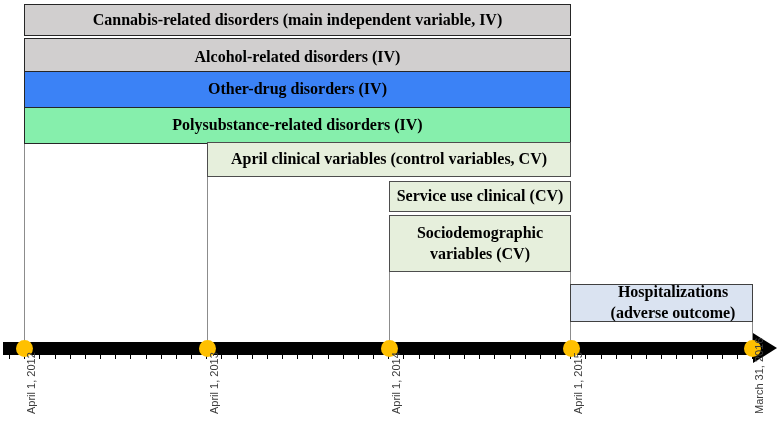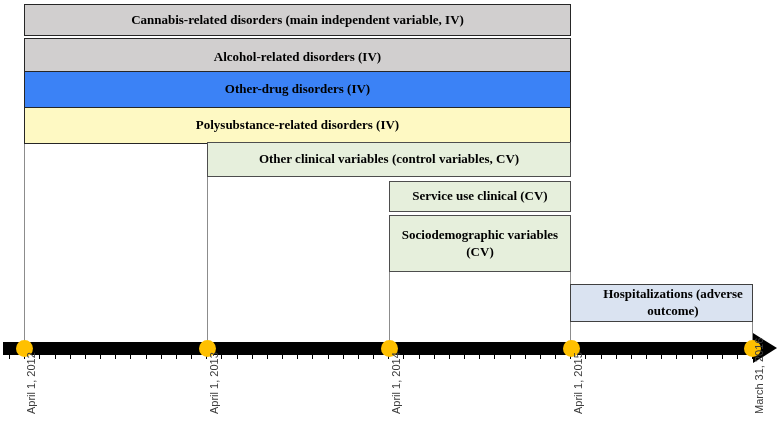--- a/index.html
+++ b/index.html
@@ -14,21 +14,21 @@
 
   
   .bar {
     position: absolute;
     box-sizing: border-box;
     display: flex;
     align-items: center;
     justify-content: center;
     text-align: center;
     font-weight: bold;
-    font-size: 13px;
+    font-size: 16px;
     line-height: 1.3;
     color: #000000;
     padding: 0 6px;
   }
   .bar.gray  { border: 1.5px solid #262626; }
   .bar.green { border: 1.5px solid #4d4d4d; }
   .bar.blue  { border: 1.5px solid #404040; }
 
   .b0 { left: 24px;  top: 4px;   width: 547px; height: 32px; }
   .b1 { left: 24px;  top: 38px; width: 547px; height: 38px; }
@@ -114,22 +114,22 @@
 
   <span class="conn c0"></span>
   <span class="conn c1"></span>
   <span class="conn c2"></span>
   <span class="conn c3"></span>
   <span class="conn c4"></span>
 
   <div class="bar gray b0" style="background-color: rgb(209, 207, 207);">Cannabis-related disorders (main independent variable, IV)</div>
   <div class="bar gray b1" style="background-color: rgb(209, 207, 207);">Alcohol-related disorders (IV)</div>
   <div class="bar gray b2" style="background-color: #3b82f6;">Other-drug disorders (IV)</div>
-  <div class="bar gray b3" style="background-color: #fef9c3;">Polysubstance-related disorders (IV)</div>
-  <div class="bar green b4" style="background-color: rgb(230, 239, 220);">Other clinical variables (control variables, CV)</div>
+  <div class="bar gray b3" style="background-color: #86efac;">Polysubstance-related disorders (IV)</div>
+  <div class="bar green b4" style="background-color: rgb(230, 239, 220);">April clinical variables (control variables, CV)</div>
   <div class="bar green b5" style="background-color: rgb(230, 239, 220);">Service use clinical (CV)</div>
   <div class="bar green b6" style="background-color: rgb(230, 239, 220);">Sociodemographic variables (CV)</div>
   <div class="bar blue b8" style="background-color: rgb(218, 227, 241);">Hospitalizations (adverse outcome)</div>
 
   <div class="axis-bar"></div>
   <span class="axis-arrowhead"></span>
   <div class="axis-ticks"></div>
 
   <span class="dot d0" style="background-color: rgb(255, 192, 0);"></span>
   <span class="dot d1" style="background-color: rgb(255, 192, 0);"></span>

